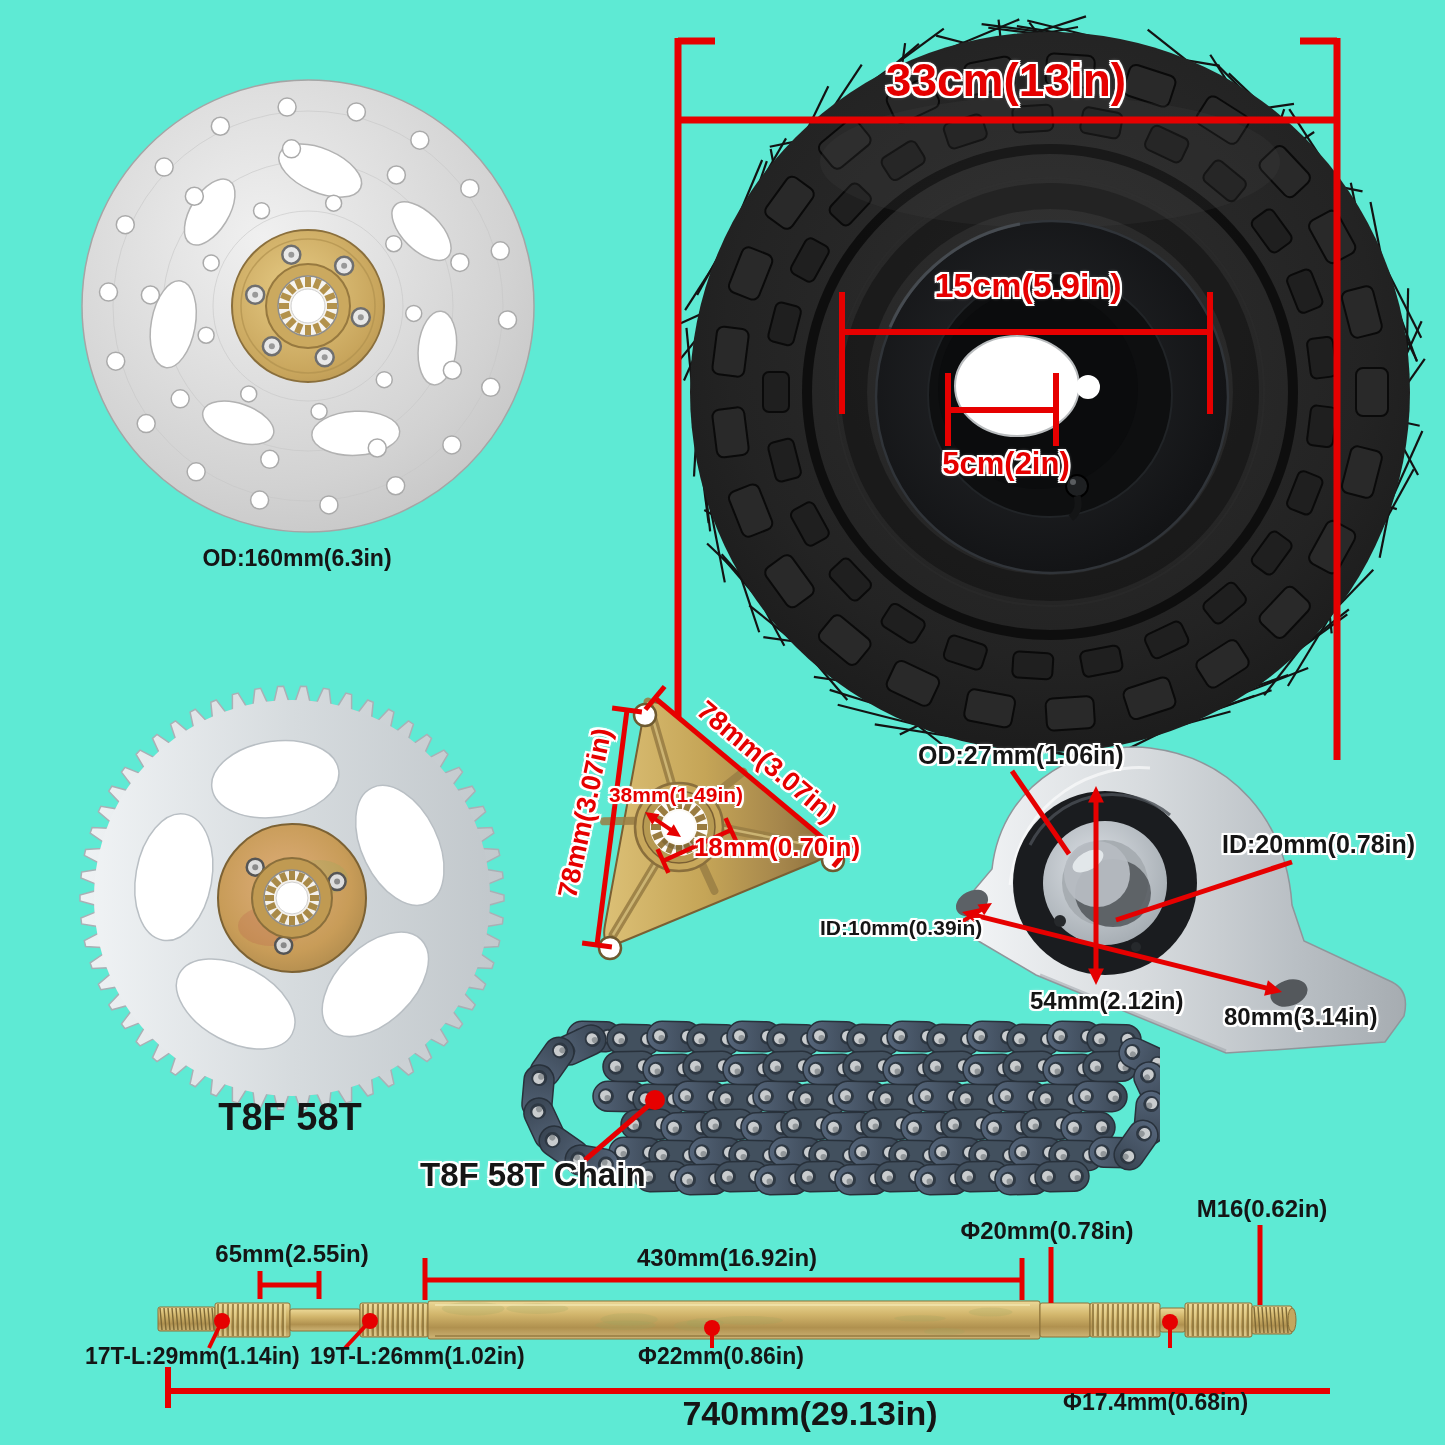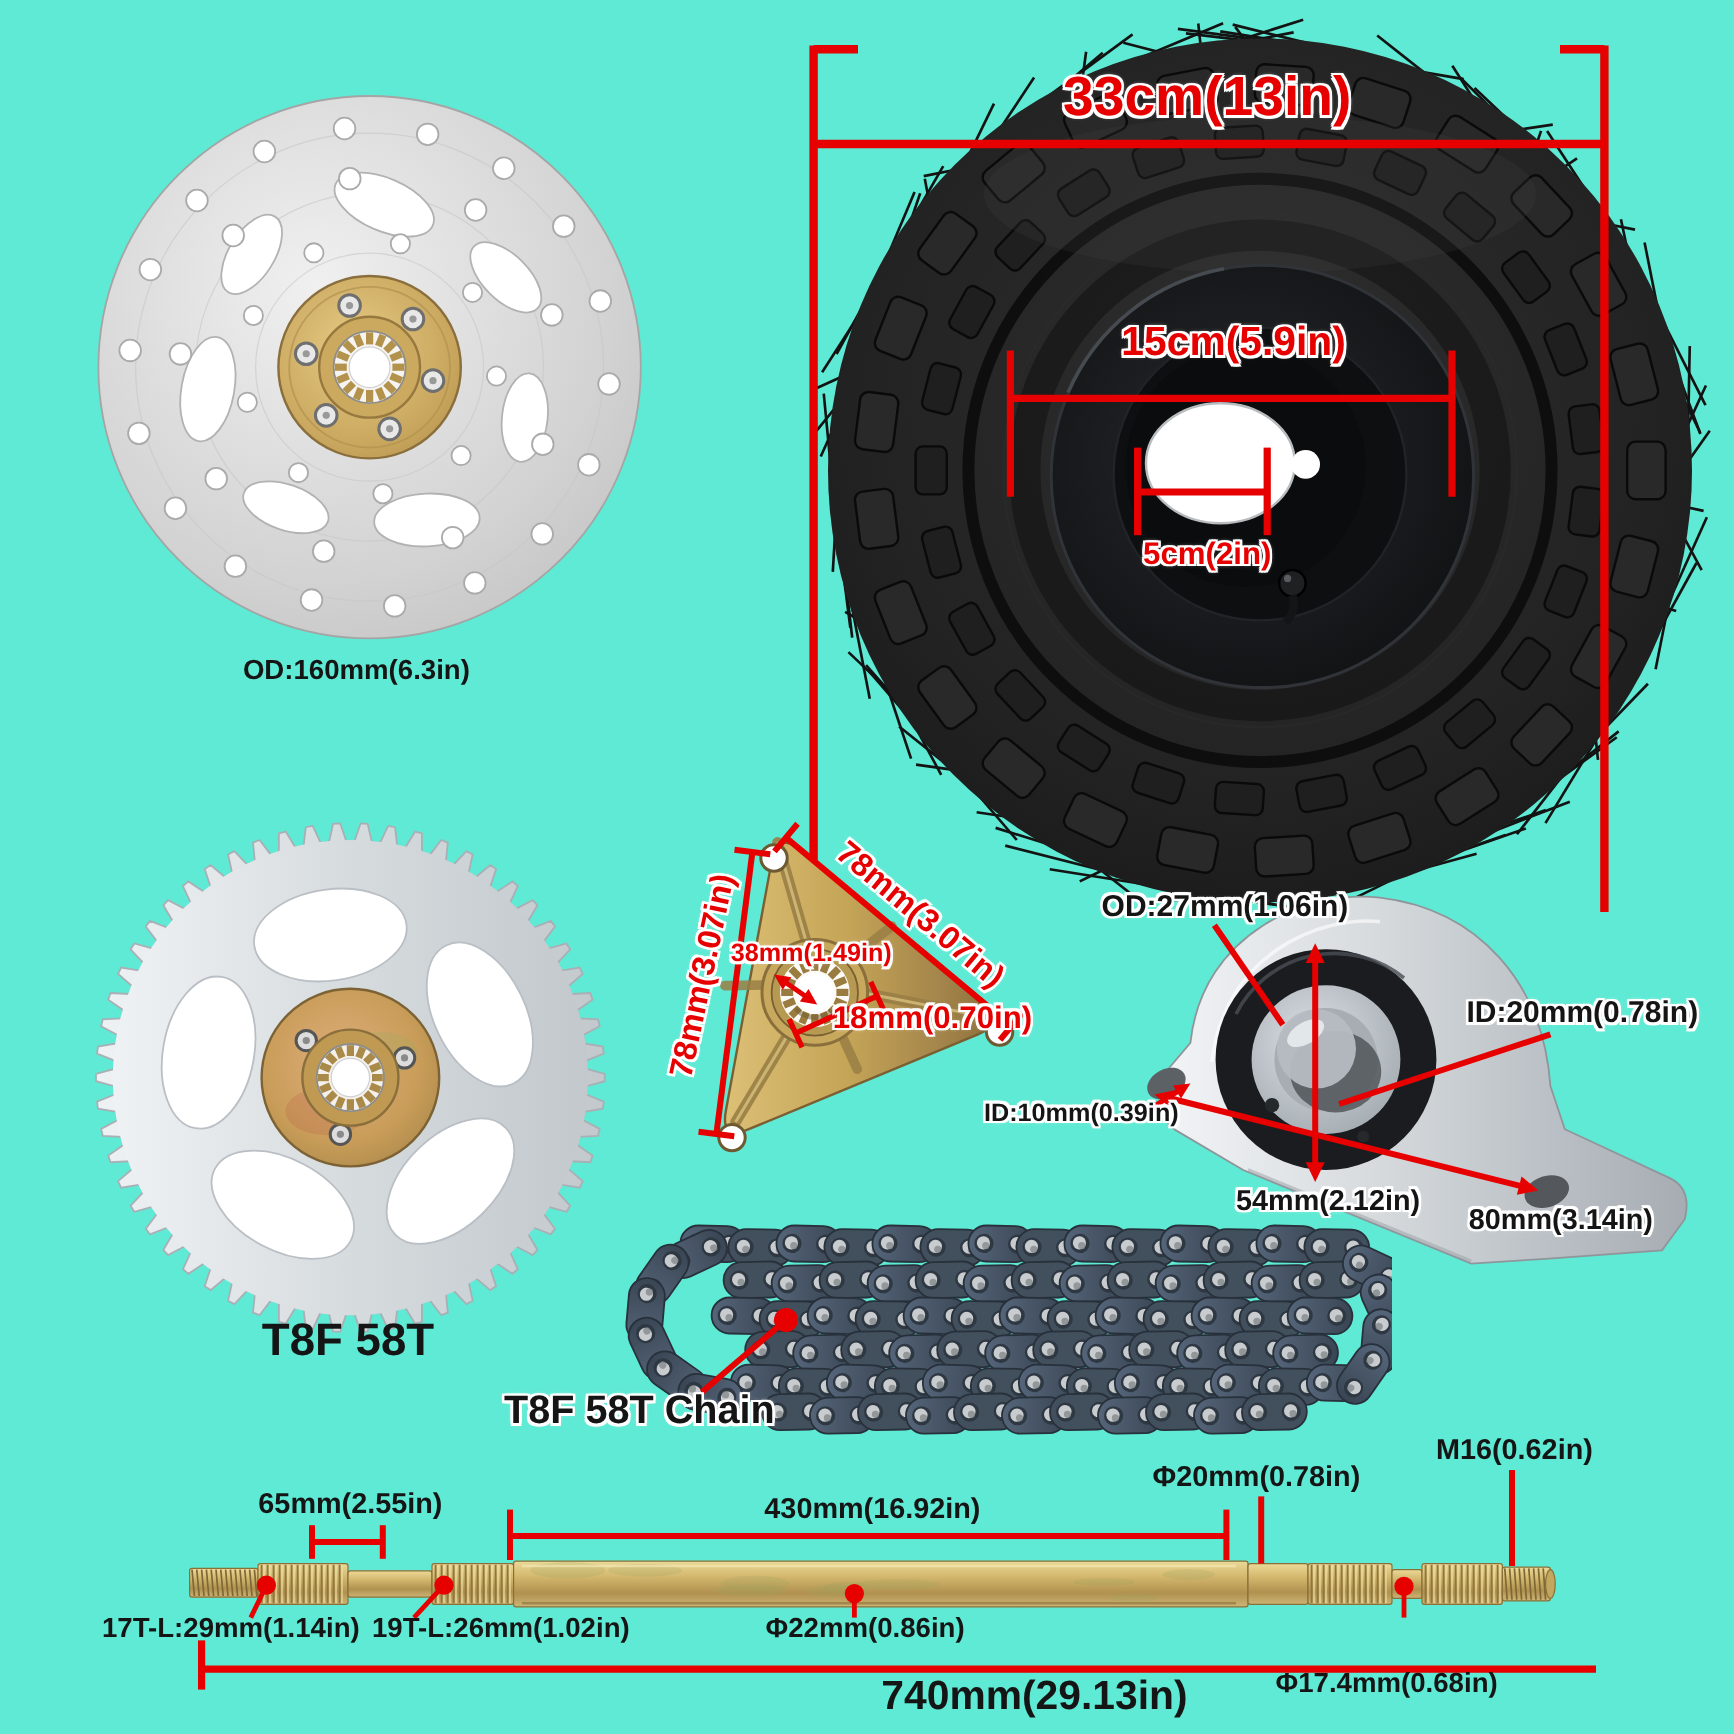--- a/index.html
+++ b/index.html
@@ -9,42 +9,42 @@
   .dim{position:absolute;font-weight:bold;white-space:nowrap;line-height:1.05;
        font-family:"Liberation Sans","DejaVu Sans",sans-serif;}
   .red{color:#e60000;}
   .blk{color:#151515;}
   .ol{text-shadow:-2px -2px 0 #fff,2px -2px 0 #fff,-2px 2px 0 #fff,2px 2px 0 #fff,
       0 -2px 0 #fff,0 2px 0 #fff,-2px 0 0 #fff,2px 0 0 #fff,0 0 4px #fff;}
   .ctr{transform:translateX(-50%);}
   
   #t33   {left:1006px;top:56px;  font-size:46px;}
   #t15   {left:1028px;top:268px; font-size:34px;}
-  #t5    {left:1006px;top:448px; font-size:26px;text-align:right;}
+  #t5    {left:1006px;top:448px; font-size:31px;text-align:right;}
   #tdisc {left:297px; top:546px; font-size:23px;}
   #tsp   {left:290px; top:1098px;font-size:38px;}
   #thubL {left:585px; top:813px; font-size:27px;transform:translate(-50%,-50%) rotate(-78deg);}
   #thubR {left:767px; top:762px; font-size:27px;transform:translate(-50%,-50%) rotate(40deg);}
   #thub38{left:676px; top:795px; font-size:21px;transform:translate(-50%,-50%);}
   #thub18{left:777px; top:848px; font-size:26px;transform:translate(-50%,-50%);text-align:right;}
   #tbod  {left:918px; top:742px; font-size:25px;}
   #tbid  {left:1222px;top:831px; font-size:25px;}
   #tbfid {left:820px; top:917px; font-size:21px;}
   #tb54  {left:1030px;top:988px; font-size:24px;}
   #tb80  {left:1224px;top:1004px;font-size:24px;}
   #tchain{left:420px; top:1158px;font-size:33px;}
   #tax65 {left:292px; top:1241px;font-size:24px;}
   #tax430{left:727px; top:1245px;font-size:24px;}
   #tax20 {left:1047px;top:1218px;font-size:24px;}
   #taxm16{left:1262px;top:1196px;font-size:24px;text-align:right;}
   #tax17t{left:85px;  top:1344px;font-size:23px;}
   #tax19t{left:310px; top:1344px;font-size:23px;}
   #tax22 {left:638px; top:1344px;font-size:23px;}
   #tax174{left:1063px;top:1344px;font-size:23px;margin-top:46px;}
-  #tax740{left:862px; top:1396px;font-size:34px;}
+  #tax740{left:810px; top:1396px;font-size:34px;}
 </style>
 </head>
 <body>
 
 <div id="stage">
 
   <svg id="svgWheel" style="left:658px;top:12px" width="790" height="780" viewBox="0 0 790 780">
       <defs>
         <radialGradient id="gTire" r="1" cx="50%" cy="42%">
           <stop offset="0" stop-color="#2f2f2f" stop-opacity="1"></stop>

